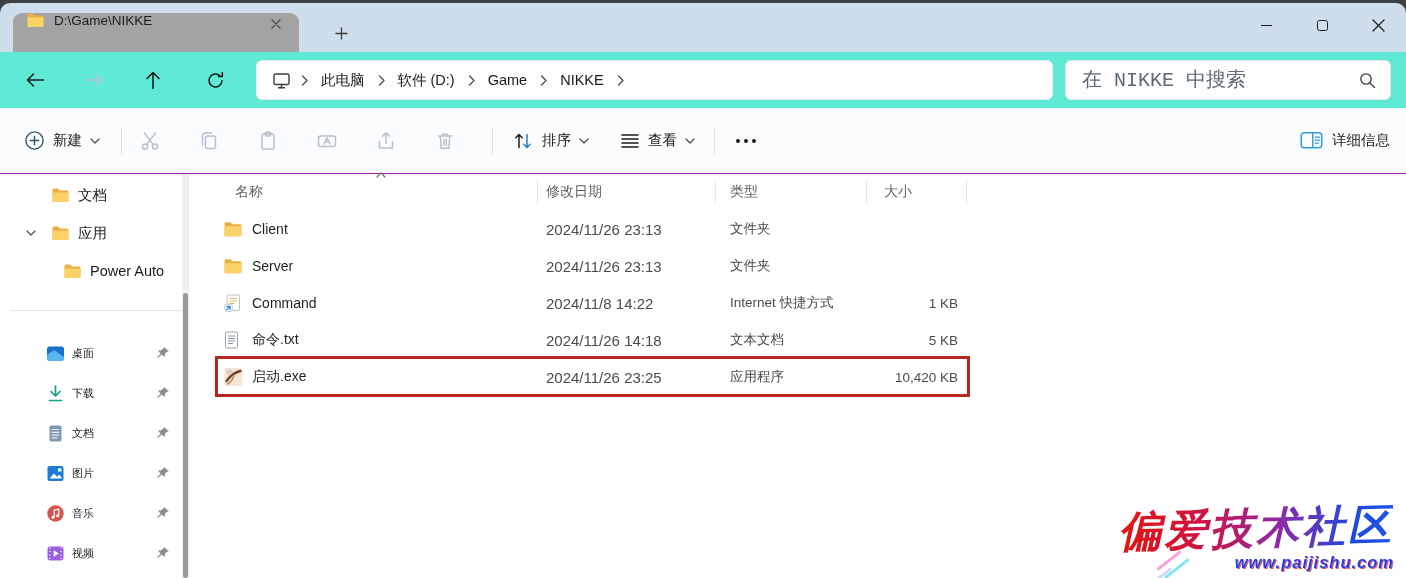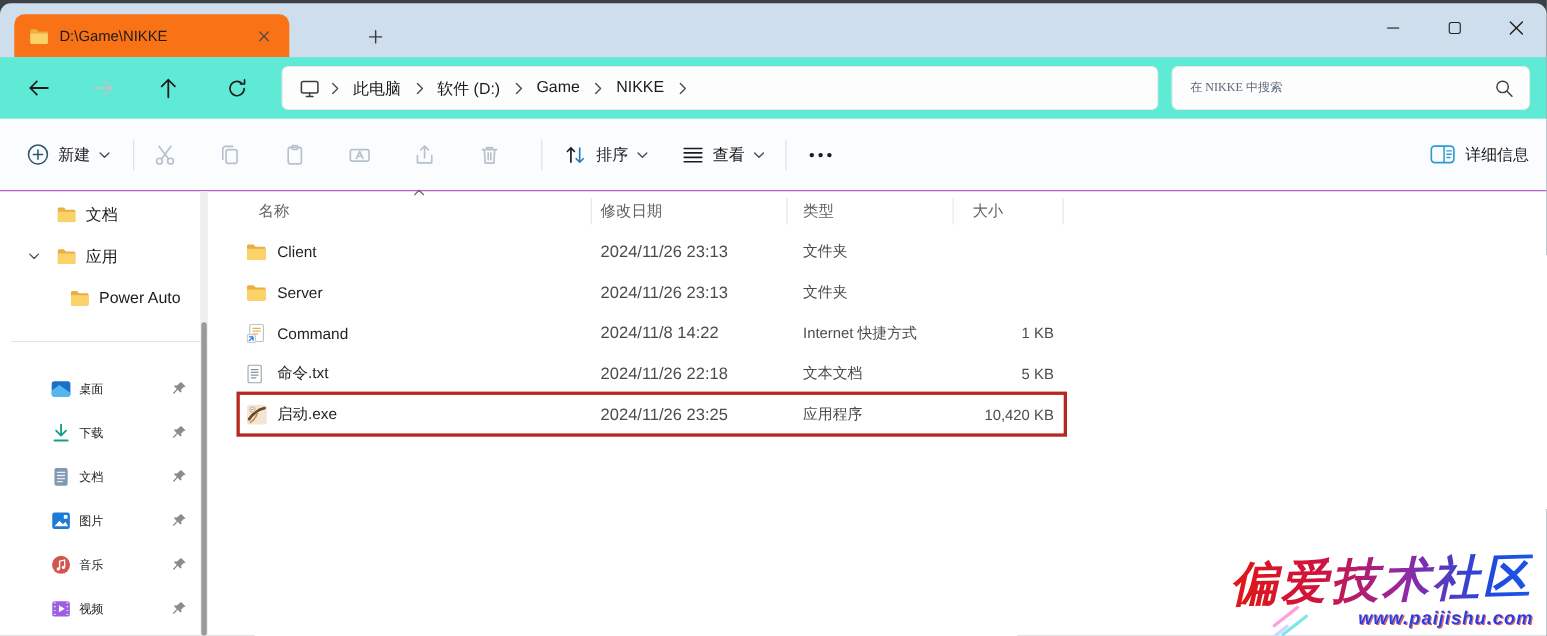--- a/index.html
+++ b/index.html
@@ -3,22 +3,22 @@
 <meta charset="utf-8">
 <style>
   * { margin:0; padding:0; box-sizing:border-box; }
   html,body { width:1406px; height:578px; overflow:hidden; background:#3d4145;
     font-family:"Liberation Sans", sans-serif; }
   .window { position:absolute; left:0; top:3px; width:1406px; height:575px;
     border-radius:10px 10px 0 0; background:#cfdeec; overflow:hidden; }
 
   
   .tabbar { position:absolute; top:0; left:0; right:0; height:49px; }
-  .tab { position:absolute; left:13px; top:10px; width:250px; height:39px;
-    background:#f97316; border-radius:9px 9px 0 0; display:flex; align-items:center;
+  .tab { position:absolute; left:13px; top:10px; width:286px; height:39px;
+    background:#a3a3a3; border-radius:9px 9px 0 0; display:flex; align-items:flex-start;
     padding:0 12px 0 14px; }
   .tab-title { flex:1; font-size:13.5px; color:#1c1c1c; margin-left:10px;
     white-space:nowrap; overflow:hidden; }
   .tab-close { width:22px; height:22px; border-radius:4px; display:flex;
     align-items:center; justify-content:center; cursor:pointer; }
   .newtab { position:absolute; left:327px; top:17px; width:28px; height:26px;
     display:flex; align-items:center; justify-content:center; border-radius:4px; cursor:pointer; }
   .win-controls { position:absolute; right:0; top:0; height:45px; display:flex; }
   .wc-btn { width:56px; height:45px; display:flex; align-items:center; justify-content:center; cursor:pointer; }
   .min-glyph { display:block; width:11px; height:0; border-top:1.6px solid #1f1f1f; }
@@ -31,21 +31,21 @@
   .addr { position:absolute; left:256px; top:8px; width:797px; height:40px;
     background:#fdfdfe; border:1px solid #e6eaef; border-radius:6px;
     display:flex; align-items:center; padding-left:14px; }
   .crumb { font-size:14.5px; color:#1b1b1b; padding:4px 10px; border-radius:4px;
     cursor:pointer; white-space:nowrap; }
   .crumb-sep { margin:0 3px; display:flex; align-items:center; }
   .search { position:absolute; left:1065px; top:8px; width:326px; height:40px;
     background:#fdfdfe; border:1px solid #e6eaef; border-radius:6px;
     display:flex; align-items:center; padding:0 14px 0 2px; }
   .search input { flex:1; border:none; outline:none; background:transparent;
-    font-size:11px; color:#333; padding-left:14px; font-family:Liberation Serif, serif; }
+    font-size:20px; color:#333; padding-left:14px; font-family:Liberation Mono, monospace; }
   .search input::placeholder { color:#5d6a77; opacity:1; }
 
   
   .toolbar { position:absolute; top:105px; left:0; right:0; height:66px;
     background:#fbfcfe; border-bottom:1px solid #a21caf; }
   .tb-btn { position:absolute; top:0; height:65px; display:flex; align-items:center;
     gap:8px; font-size:14.5px; color:#1c1c1c; cursor:pointer; padding:0 6px; border-radius:5px; }
   .tb-sep { position:absolute; top:19px; height:28px; width:0; border-left:1px solid #dcdfe3; }
   .dis-icons { position:absolute; left:139px; top:0; height:65px; display:flex;
     align-items:center; gap:37px; }
@@ -527,21 +527,21 @@
           <span class="size">1 KB</span>
         </div>
         <div class="row">
           <span class="ic">
               <svg width="15" height="18" viewBox="0 0 15 18">
                 <rect x="1.5" y="1" width="12" height="16" rx="1.2" fill="#fff" stroke="#9aa4ad"></rect>
                 <path d="M4 5h7M4 7.5h7M4 10h7M4 12.5h5" stroke="#8b959e" stroke-width="1"></path>
               </svg>
             </span>
           <span class="name">命令.txt</span>
-          <span class="date">2024/11/26 22:18</span>
+          <span class="date">2024/11/26 14:18</span>
           <span class="type">文本文档</span>
           <span class="size">5 KB</span>
         </div>
         <div class="row">
           <span class="ic">
               <svg width="19" height="19" viewBox="0 0 19 19">
                 <rect x="0.5" y="0.5" width="18" height="18" rx="2.5" fill="#f3e6d4"></rect>
                 <path d="M2.5 13.5C6.5 8 11.5 4.5 16.5 3.5" stroke="#6f4526" stroke-width="2.4" fill="none" stroke-linecap="round"></path>
                 <path d="M3.5 16.5c3.5-2 5.5-5 6.5-8.5" stroke="#c09055" stroke-width="1.5" fill="none" stroke-linecap="round"></path>
                 <circle cx="5.6" cy="4.8" r="2.3" fill="#fdfbf7" stroke="#cbb49a"></circle>

